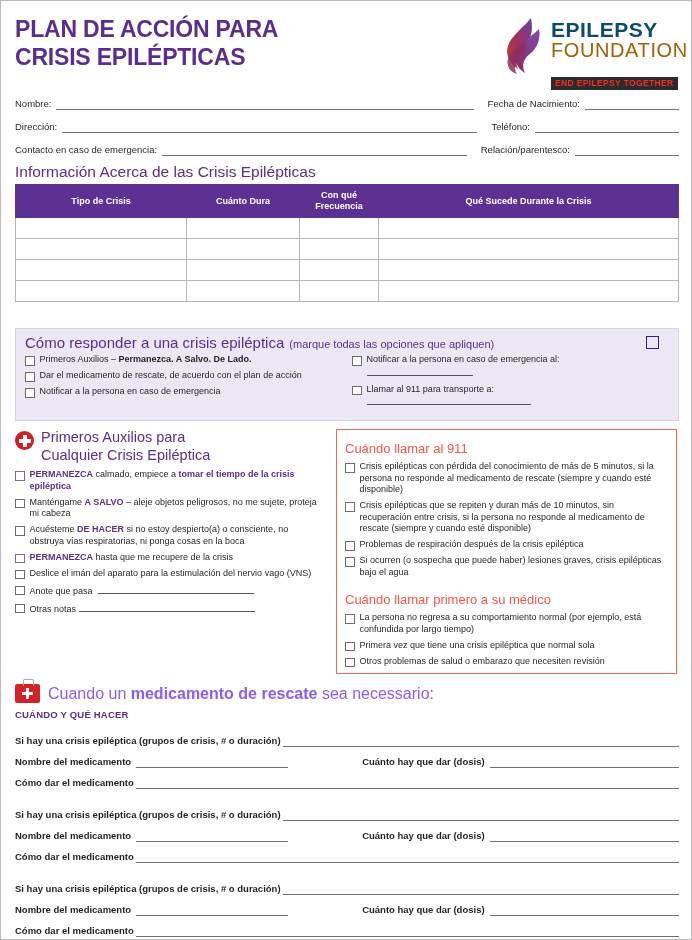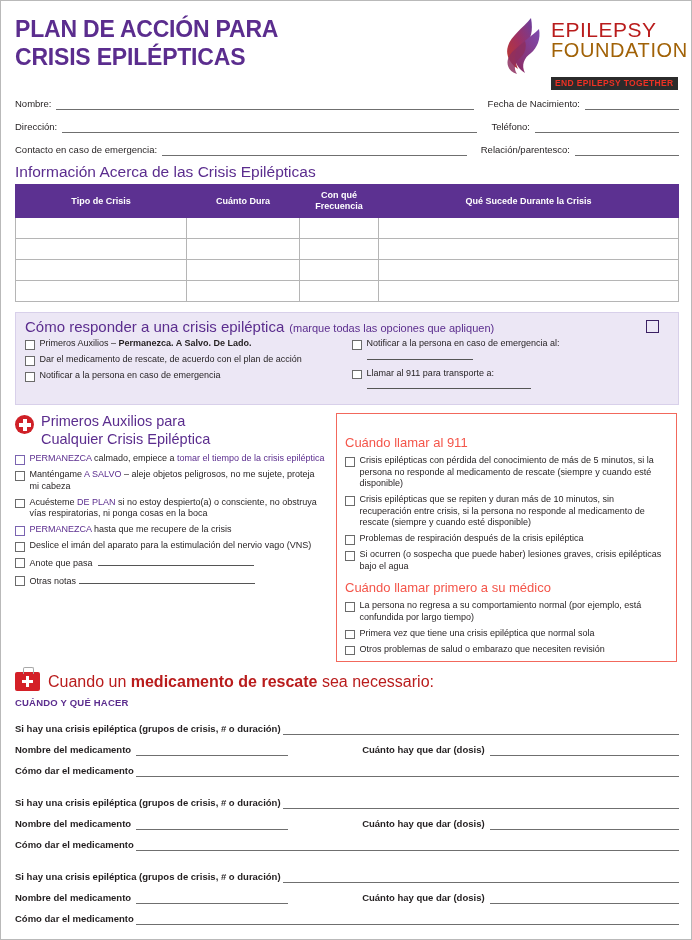--- a/index.html
+++ b/index.html
@@ -27,22 +27,22 @@
     color:#5b2d8e; letter-spacing:-0.2px;
     margin:0; padding-top:2px;
   }
   .logo{
     position:absolute; right:0; top:4px;
     width:178px; height:58px;
   }
   .logo-flame{ position:absolute; left:0; top:0; width:46px; height:58px; }
   .logo-text{ position:absolute; left:50px; top:2px; }
   .logo-epilepsy{
-    font-size:21px; font-weight:normal; letter-spacing:0.5px;
-    color:#b91c1c; line-height:21px;
+    font-size:21px; font-weight:bold; letter-spacing:0.5px;
+    color:#0c4a6e; line-height:21px;
   }
   .logo-foundation{
     font-size:20px; font-weight:normal; letter-spacing:0.6px;
     color:#a16207; line-height:21px;
   }
   .logo-tag{
     margin-top:16px;
     background:#2b2b2b; color:#ee3124;
     font-size:8.5px; font-weight:bold; letter-spacing:0.35px;
     padding:2px 4px 2px 4px; display:inline-block; line-height:9px;
@@ -69,21 +69,21 @@
     font-size:9px; font-weight:bold; text-align:center;
     padding:5px 2px; line-height:11px;
     border:1px solid #5c3191;
   }
   table.crisis td{
     height:18px; border:1px solid #b5b5b5; background:#fff;
   }
 
   
   .respond{
-    margin-top:10px;
+    margin-top:26px;
     background:#ece7f5;
     border:1px solid #d8d0ea;
     padding:5px 19px 7px 9px;
     width:664px; box-sizing:border-box;
   }
   .respond-head{
     display:flex; align-items:baseline; color:#5b2d8e;
     margin-bottom:3px;
   }
   .respond-head .h1{ font-size:15px; }
@@ -98,63 +98,63 @@
 
   .chk-item{ display:flex; align-items:flex-start; margin-bottom:4.5px; }
   .cbox{
     flex:0 0 auto; width:7.5px;height:7.5px;
     border:1px solid #6b6b6b; background:#fff;
     margin-right:5px; margin-top:2px;
   }
   .cbox.purple{ border-color:#7a63b0; }
   .chk-text{ font-size:9px; line-height:11.5px; flex:1; }
   .b{ font-weight:bold; }
-  .pur{ color:#5b2d8e; font-weight:normal; }
+  .pur{ color:#5b2d8e; font-weight:bold; }
   .inline-rule{ display:inline-block; border-bottom:1px solid #555; height:9px; vertical-align:baseline; }
 
   
   .mid{ display:flex; margin-top:8px; width:664px; }
   .mid-left{ width:318px; box-sizing:border-box; padding-right:8px; }
   .mid-right{
     width:341px; box-sizing:border-box;
     border:1.6px solid #f2685c;
-    padding:20px 8px 6px 8px;
+    padding:10px 8px 6px 8px;
     margin-left:3px;
   }
   .fa-head{ display:flex; align-items:flex-start; margin-bottom:5px; }
   .cross-circle{
     flex:0 0 auto; width:19px;height:19px;border-radius:50%;
     background:#cf2027; position:relative; margin-right:7px; margin-top:2px;
   }
   .cross-circle:before,.cross-circle:after{
     content:""; position:absolute; background:#fff;
   }
   .cross-circle:before{ left:7.5px; top:3.5px; width:4px; height:12px; }
   .cross-circle:after{ left:3.5px; top:7.5px; width:12px; height:4px; }
   .fa-title{ color:#5b2d8e; font-size:14.5px; line-height:17.5px; }
 
   .red-h{ color:#f4554a; font-size:13px; line-height:16px; margin:1px 0 4px 0; }
-  .red-h.second{ margin-top:8px; }
+  .red-h.second{ margin-top:14px; }
 
   
   .rescue{ margin-top:10px; width:664px; }
   .rescue-head{ display:flex; align-items:center; margin-bottom:6px; }
   .kit{
     flex:0 0 auto; position:relative; width:25px;height:19px;
     background:#d42027; border-radius:2px; margin-right:8px;
   }
   .kit .handle{
     position:absolute; left:8px; top:-5px; width:9px;height:6px;
     border:1.6px solid #a8a8a8; border-bottom:none;
     border-radius:2px 2px 0 0;
   }
   .kit:before,.kit:after{ content:""; position:absolute; background:#fff; }
   .kit:before{ left:11px; top:4px; width:3px; height:11px; }
   .kit:after{ left:7px; top:8px; width:11px; height:3px; }
-  .rescue-title{ color:#b91c1c; font-size:16px; line-height:19px;text-align:right; }
+  .rescue-title{ color:#8b5cf6; font-size:16px; line-height:19px;text-align:right; }
   .rescue-title .b{ font-weight:bold; }
   .sub-head{ color:#5b2d8e; font-size:9.5px; font-weight:bold; letter-spacing:0.2px; margin-bottom:6px; }
 
   .med-block{ margin-bottom:11px;font-weight:bold; }
   .med-row{ display:flex; align-items:flex-end; height:21px; }
   .med-label{ font-size:9.5px; white-space:nowrap; padding-bottom:1px; }
 </style>
 </head>
 <body>
 
@@ -306,21 +306,21 @@
         <span class="chk-text"><span class="pur">PERMANEZCA</span><span> calmado, empiece a </span><span class="pur">tomar el tiempo de la crisis epiléptica</span></span>
       </div>
 
       <div class="chk-item">
         <span class="cbox"></span>
         <span class="chk-text"><span>Manténgame </span><span class="pur">A SALVO</span><span> – aleje objetos peligrosos, no me sujete, proteja mi cabeza</span></span>
       </div>
 
       <div class="chk-item">
         <span class="cbox"></span>
-        <span class="chk-text"><span>Acuésteme </span><span class="pur">DE PLAN</span><span> si no estoy despierto(a) o consciente, no obstruya vías respiratorias, ni ponga cosas en la boca</span></span>
+        <span class="chk-text"><span>Acuésteme </span><span class="pur">DE HACER</span><span> si no estoy despierto(a) o consciente, no obstruya vías respiratorias, ni ponga cosas en la boca</span></span>
       </div>
 
       <div class="chk-item">
         <span class="cbox purple"></span>
         <span class="chk-text"><span class="pur">PERMANEZCA</span><span> hasta que me recupere de la crisis</span></span>
       </div>
 
       <div class="chk-item">
         <span class="cbox"></span>
         <span class="chk-text">Deslice el imán del aparato para la estimulación del nervio vago (VNS)</span>

